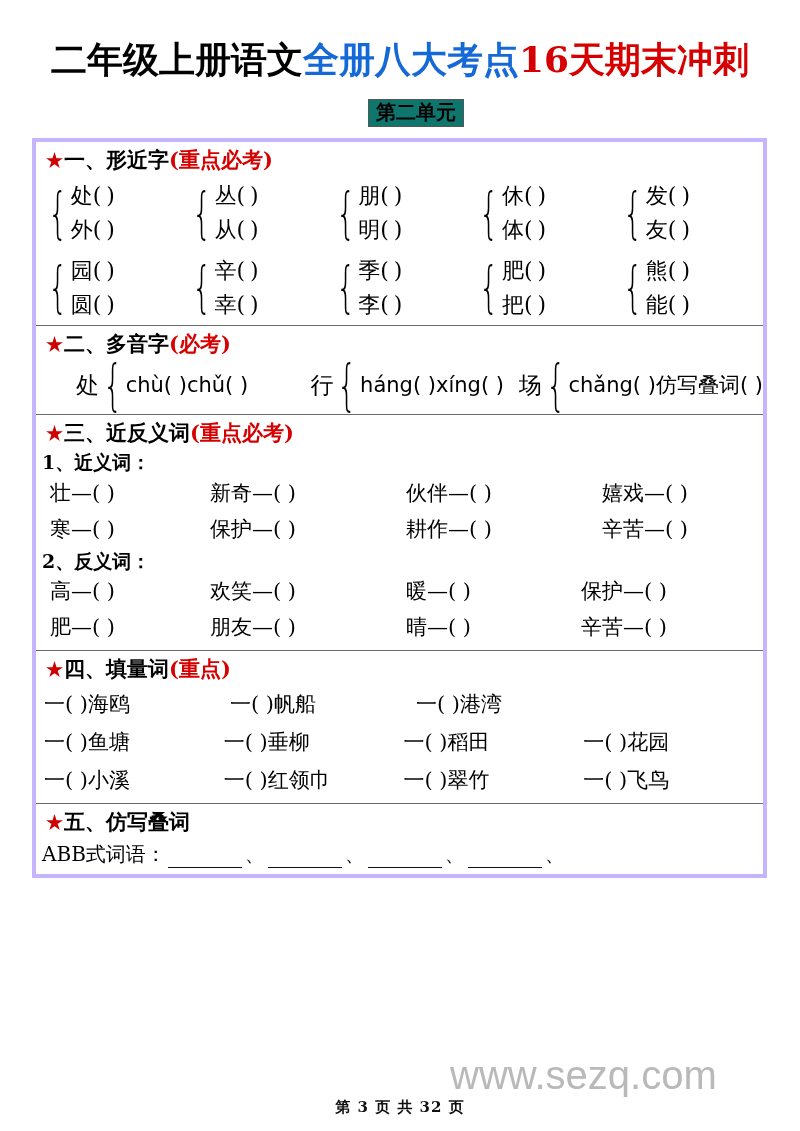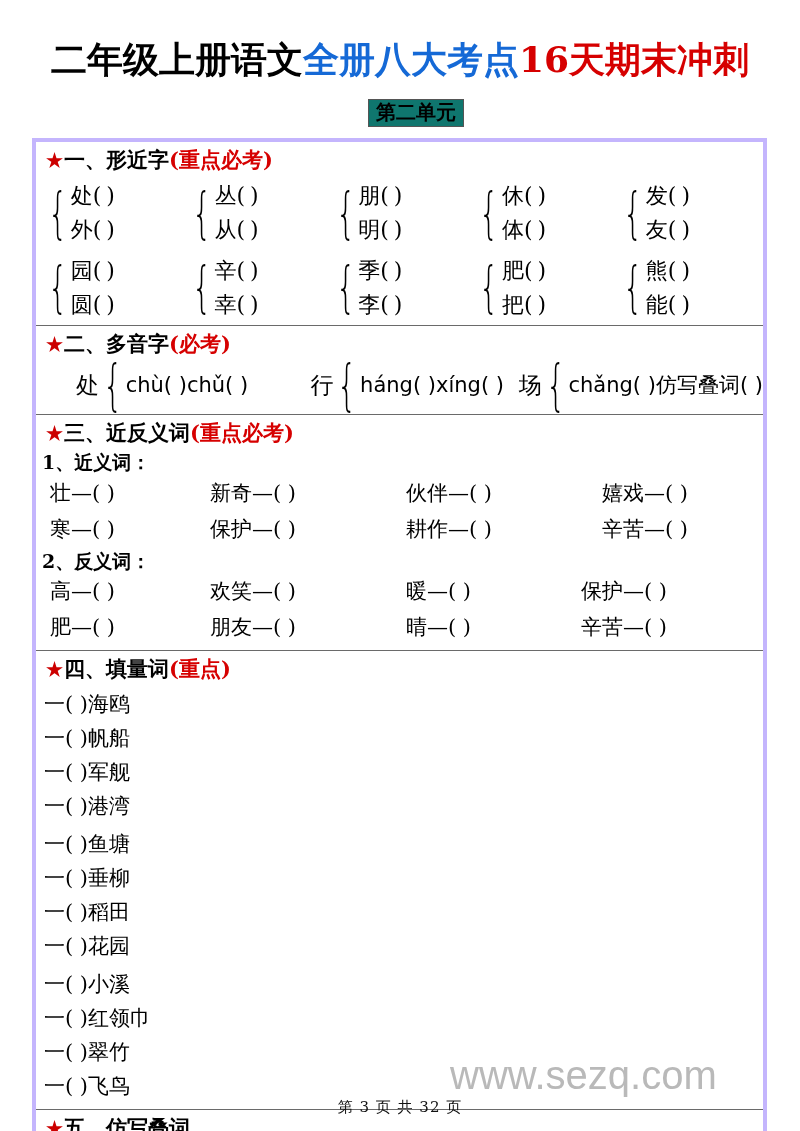--- a/index.html
+++ b/index.html
@@ -154,21 +154,20 @@
     font-family: "DejaVu Serif", "Liberation Serif", serif;
     font-size: 21px;
     line-height: 1.62;
     white-space: nowrap;
   }
 
   
   .mw-row {
     display: flex;
     padding: 2px 0 2px 8px;
-    flex-direction: column;
   }
   .mw-cell {
     font-family: "DejaVu Serif", "Liberation Serif", serif;
     font-size: 21px;
     line-height: 1.62;
     white-space: nowrap;
     width: 186px;
   }
 
   
@@ -192,21 +191,21 @@
 
   
   .footer {
     position: absolute;
     left: 0;
     top: 1098px;
     width: 800px;
     text-align: center;
     font-family: "DejaVu Serif", "Liberation Serif", serif;
     font-size: 15px;
-    font-weight: normal;
+    font-weight: bold;
     color: #111111;
     letter-spacing: 1px;
   }
 
   
   .watermark {
     position: absolute;
     left: 450px;
     top: 1053px;
     font-family: Liberation Sans, sans-serif;
@@ -381,21 +380,20 @@
     </div>
   </div>
 
   <div class="sec">
     <div class="sec-head">
       <span class="star">★</span><span>四、</span><span>填量词</span><span class="hl-red">(重点)</span>
     </div>
     <div class="mw-row">
       <div class="mw-cell">一(   )海鸥</div>
       <div class="mw-cell">一(   )帆船</div>
-      <div class="mw-cell">一(   )军舰</div>
       <div class="mw-cell">一(   )港湾</div>
     </div>
     <div class="mw-row">
       <div class="mw-cell">一(   )鱼塘</div>
       <div class="mw-cell">一(   )垂柳</div>
       <div class="mw-cell">一(   )稻田</div>
       <div class="mw-cell">一(   )花园</div>
     </div>
     <div class="mw-row" style="padding-bottom:6px;">
       <div class="mw-cell">一(   )小溪</div>

